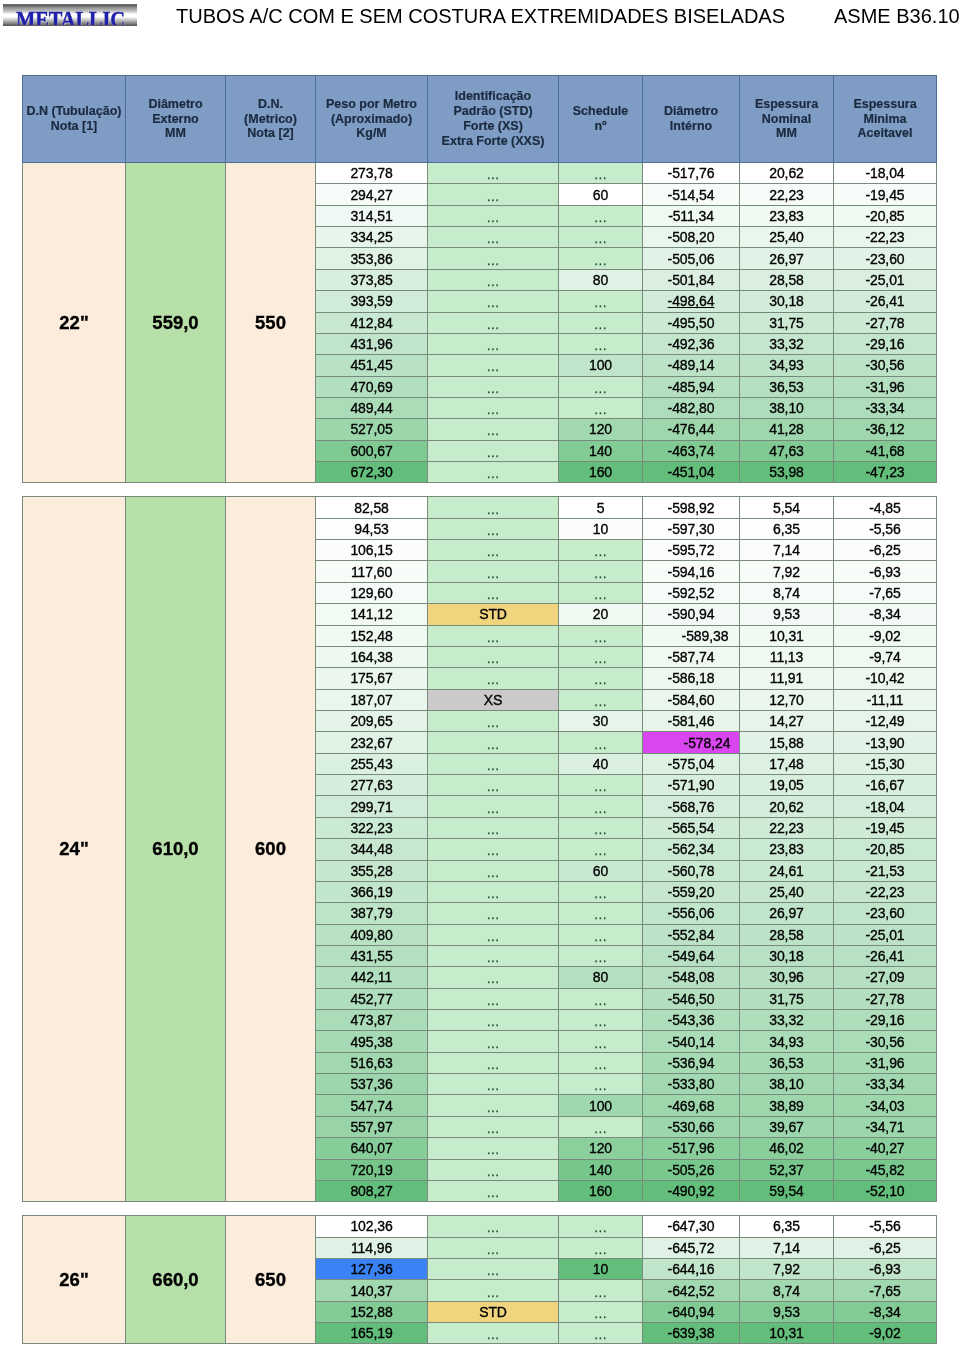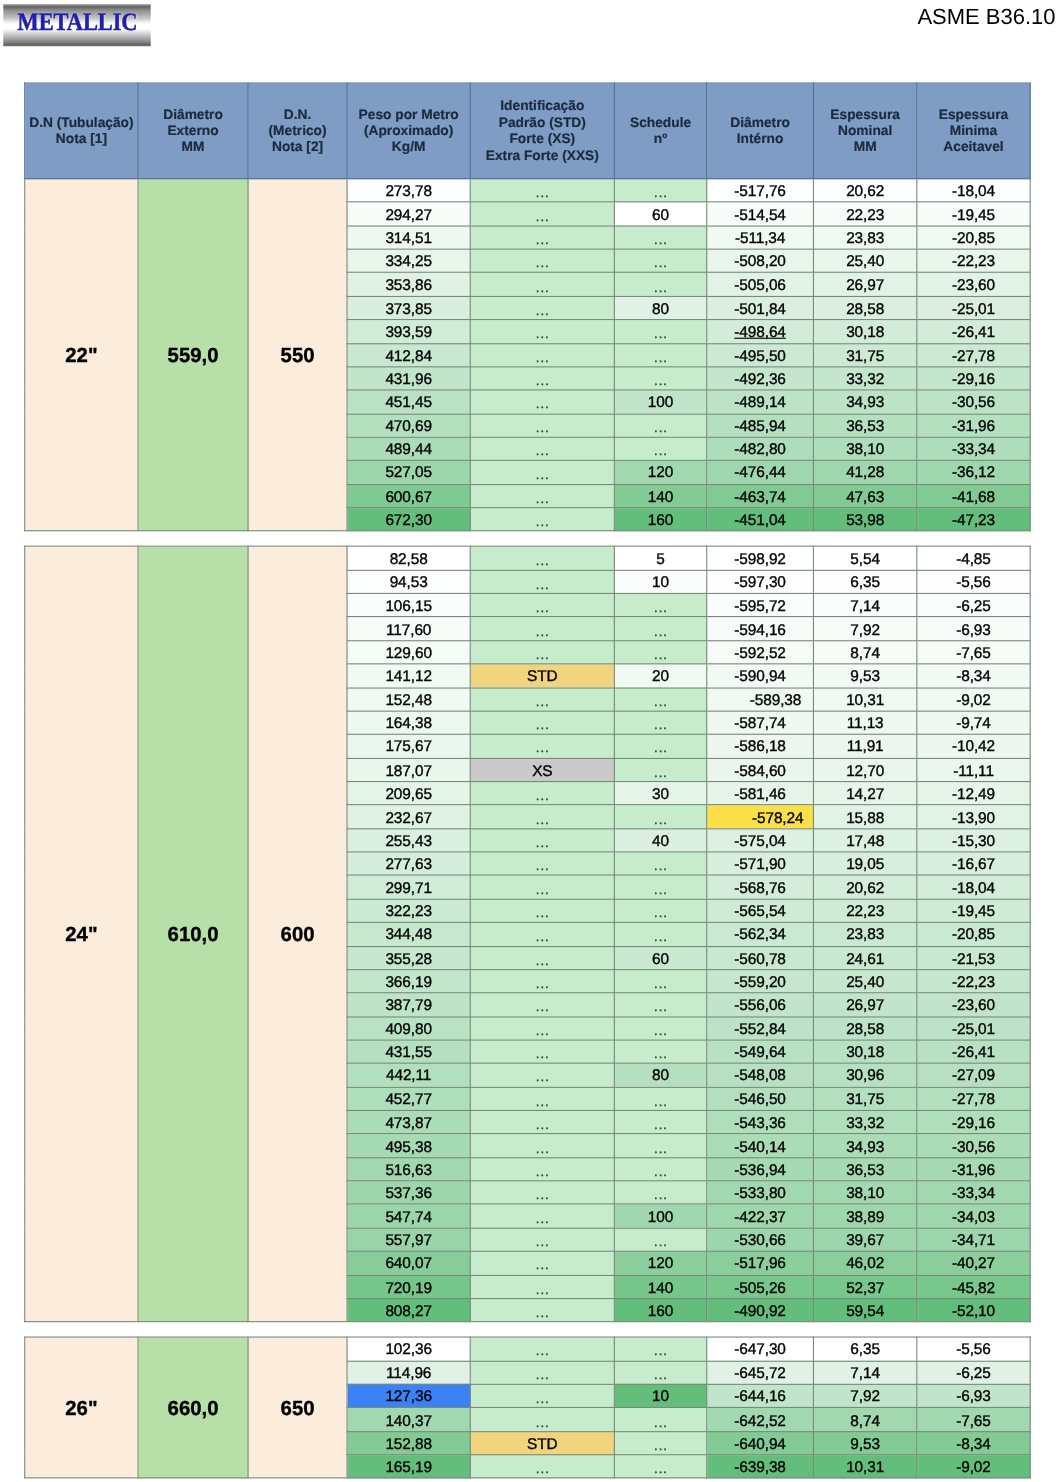--- a/index.html
+++ b/index.html
@@ -7,21 +7,21 @@
   body{
     width:960px;height:1347px;overflow:hidden;background:#ffffff;
     font-family:"Liberation Sans", sans-serif;
     -webkit-font-smoothing:antialiased;
   }
   #page{position:relative;width:960px;height:1347px;background:#fff;}
 
   
   #topbar{position:absolute;left:0;top:0;width:960px;height:40px;}
   #logo{
-    position:absolute;left:3px;top:4px;width:134px;height:38px;
+    position:absolute;left:3px;top:4px;width:134px;height:22px;
     background:linear-gradient(to bottom,
       #5c5c5c 0%, #6c6c6c 5%, #8e8e8e 12%, #a9a9a9 22%, #c8c8c8 33%,
       #f0f0f0 42%, #ffffff 47%, #ffffff 58%, #ededed 64%,
       #cfcfcf 72%, #ababab 82%, #8c8c8c 90%, #6e6e6e 97%, #5a5a5a 100%);
     border-top:1px solid #6b6b6b;
     border-bottom:1px solid #5e5e5e;
     box-sizing:border-box;
     overflow:hidden;
   }
   #logo-text{
@@ -71,20 +71,21 @@
 </style>
 </head>
 <body>
 
 <div id="page">
 
   <div id="topbar">
     <div id="logo">
       <span id="logo-text">METALLIC</span>
     </div>
+    <div id="doc-title">TUBOS A/C COM E SEM COSTURA EXTREMIDADES BISELADAS</div>
     <div id="doc-standard">ASME B36.10</div>
   </div>
 
   <div id="grid">
     <table>
       <colgroup id="cols">
           <col style="width: 103px;">
           <col style="width: 100px;">
           <col style="width: 90px;">
           <col style="width: 112px;">
@@ -356,21 +357,21 @@
             <td class="dots" style="background: rgb(198, 236, 204);">...</td>
             <td style="background: rgb(230, 245, 234);">30</td>
             <td style="background: rgb(230, 244, 234);">-581,46</td>
             <td style="background: rgb(230, 244, 234);">14,27</td>
             <td style="background: rgb(230, 244, 234);">-12,49</td>
           </tr>
           <tr>
             <td style="background: rgb(223, 242, 228); margin-left: 44px;">232,67</td>
             <td class="dots" style="background: rgb(198, 236, 204);">...</td>
             <td class="dots" style="background: rgb(198, 236, 204);">...</td>
-            <td style="background: #fde047; padding-left: 32px;">-578,24</td>
+            <td style="background: #d946ef; padding-left: 32px;">-578,24</td>
             <td style="background: rgb(225, 243, 230); margin-top: 45px;">15,88</td>
             <td style="background: rgb(225, 243, 230);">-13,90</td>
           </tr>
           <tr>
             <td style="background: rgb(218, 240, 224);">255,43</td>
             <td class="dots" style="background: rgb(198, 236, 204);">...</td>
             <td style="background: rgb(220, 240, 225);">40</td>
             <td style="background: rgb(221, 241, 226);">-575,04</td>
             <td style="background: rgb(221, 241, 226);">17,48</td>
             <td style="background: rgb(220, 241, 226);">-15,30</td>
@@ -492,21 +493,21 @@
             <td class="dots" style="background: rgb(198, 236, 204);">...</td>
             <td class="dots" style="background: rgb(198, 236, 204);">...</td>
             <td style="background: rgb(161, 216, 175);">-533,80</td>
             <td style="background: rgb(161, 216, 175);">38,10</td>
             <td style="background: rgb(161, 216, 175);">-33,34</td>
           </tr>
           <tr>
             <td style="background: rgb(155, 213, 170);">547,74</td>
             <td class="dots" style="background: rgb(198, 236, 204);">...</td>
             <td style="background: rgb(159, 215, 174);">100</td>
-            <td style="background: rgb(159, 215, 173);">-422,37</td>
+            <td style="background: rgb(159, 215, 173);">-469,68</td>
             <td style="background: rgb(159, 215, 173);">38,89</td>
             <td style="background: rgb(159, 215, 173);">-34,03</td>
           </tr>
           <tr>
             <td style="background: rgb(153, 212, 169);">557,97</td>
             <td class="dots" style="background: rgb(198, 236, 204);">...</td>
             <td class="dots" style="background: rgb(198, 236, 204);">...</td>
             <td style="background: rgb(156, 214, 172);">-530,66</td>
             <td style="background: rgb(156, 214, 172);">39,67</td>
             <td style="background: rgb(156, 214, 172);">-34,71</td>

